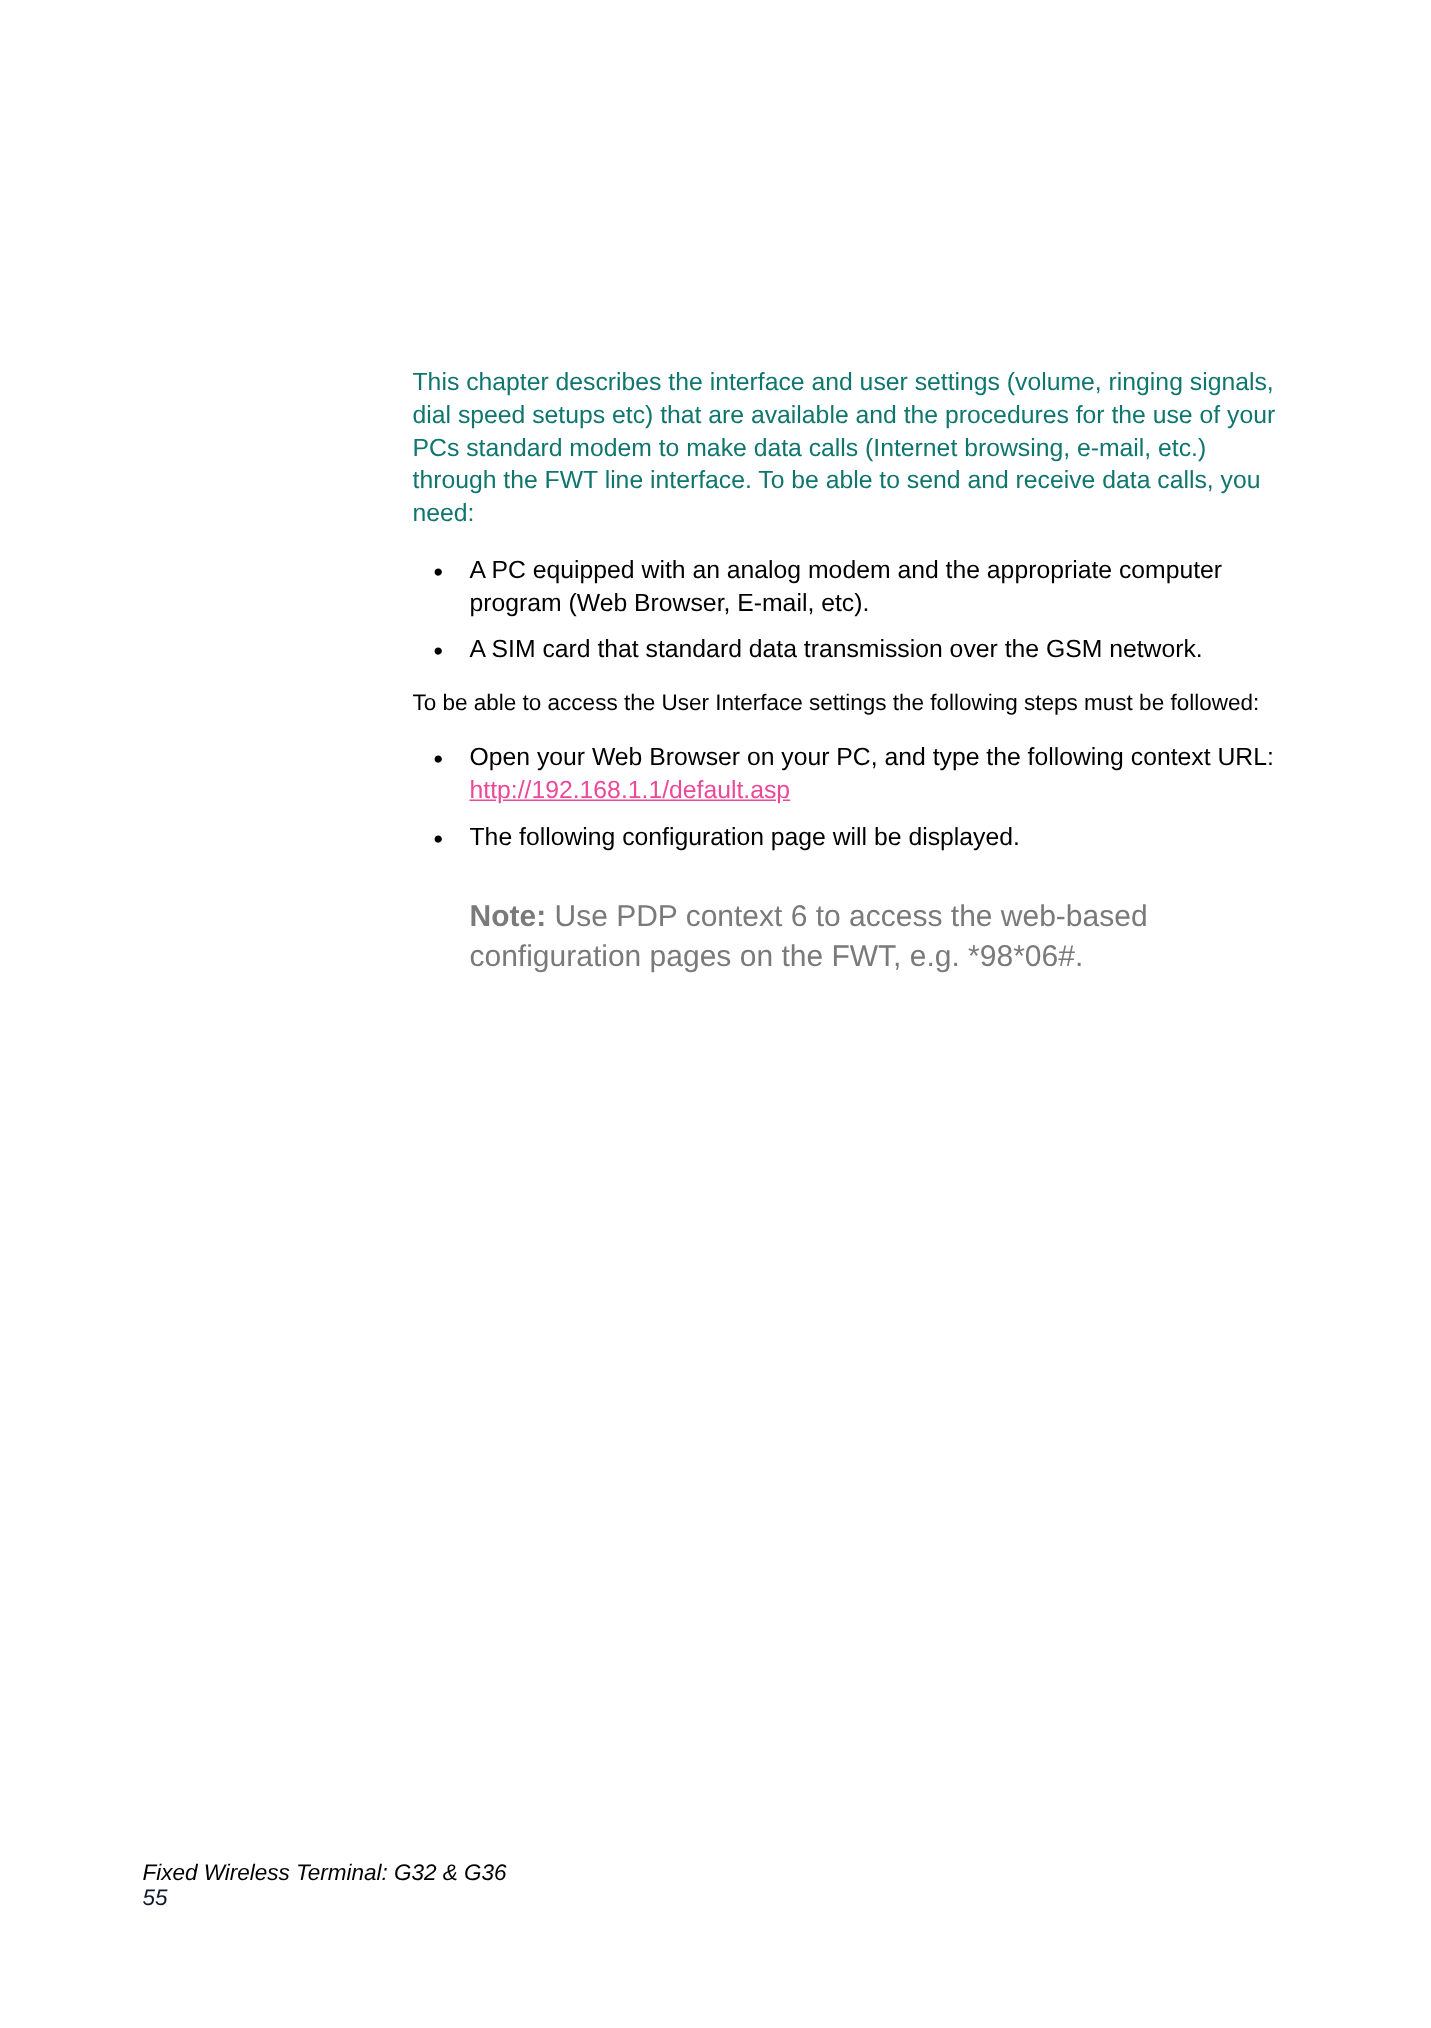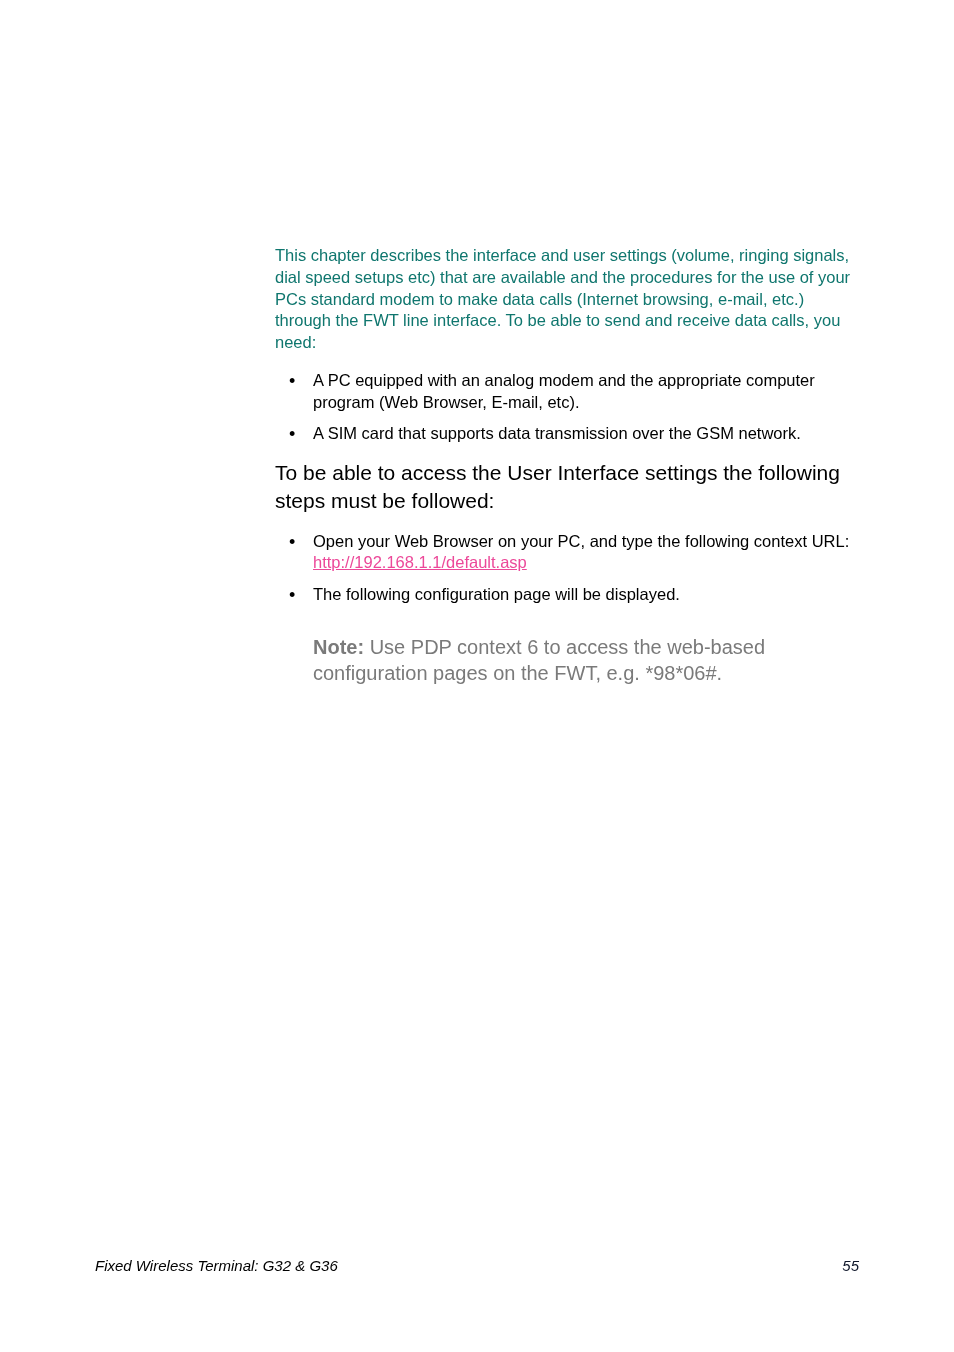--- a/index.html
+++ b/index.html
@@ -65,21 +65,21 @@
       font-weight: 300;
     }
     .note-block .note-label {
       font-weight: bold;
       color: #7a7a7a;
     }
     .note-block .topic-italic {
       font-style: italic;
     }
     .access-paragraph {
-      font-size: 21px;
+      font-size: 15px;
       line-height: 1.32;
       color: #000;
       margin-bottom: 16px;
       font-weight: 300;
     }
     .url-link {
       color: #ec4899;
       text-decoration: underline;
     }
     .note-block-standalone {
@@ -95,20 +95,21 @@
       color: #7a7a7a;
     }
     .footer {
       position: absolute;
       bottom: 78px;
       left: 95px;
       right: 95px;
       display: flex;
       justify-content: space-between;
       align-items: baseline;
+      flex-direction: column;
     }
     .footer-title {
       font-style: italic;
       font-size: 15px;
       color: #000;
       font-weight: 300;
     }
     .footer-page {
       font-style: italic;
       font-size: 15px;
@@ -118,21 +119,21 @@
   </style>
 </head>
 <body>
 
 <div class="page">
 
   <p class="intro-paragraph">This chapter describes the interface and user settings (volume, ringing signals, dial speed setups etc) that are available and the procedures for the use of your PCs standard modem to make data calls (Internet browsing, e-mail, etc.) through the FWT line interface. To be able to send and receive data calls, you need:</p>
 
   <ul class="bullet-list">
     <li>A PC equipped with an analog modem and the appropriate computer program (Web Browser, E-mail, etc).</li>
-    <li>A SIM card that supports data transmission over the GSM network.</li>
+    <li>A SIM card that standard data transmission over the GSM network.</li>
   </ul>
 
 
   <p class="access-paragraph">To be able to access the User Interface settings the following steps must be followed:</p>
 
   <ul class="bullet-list">
     <li>
       <span>Open your Web Browser on your PC, and type the following context URL: </span><a class="url-link">http://192.168.1.1/default.asp</a>
     </li>
     <li>

